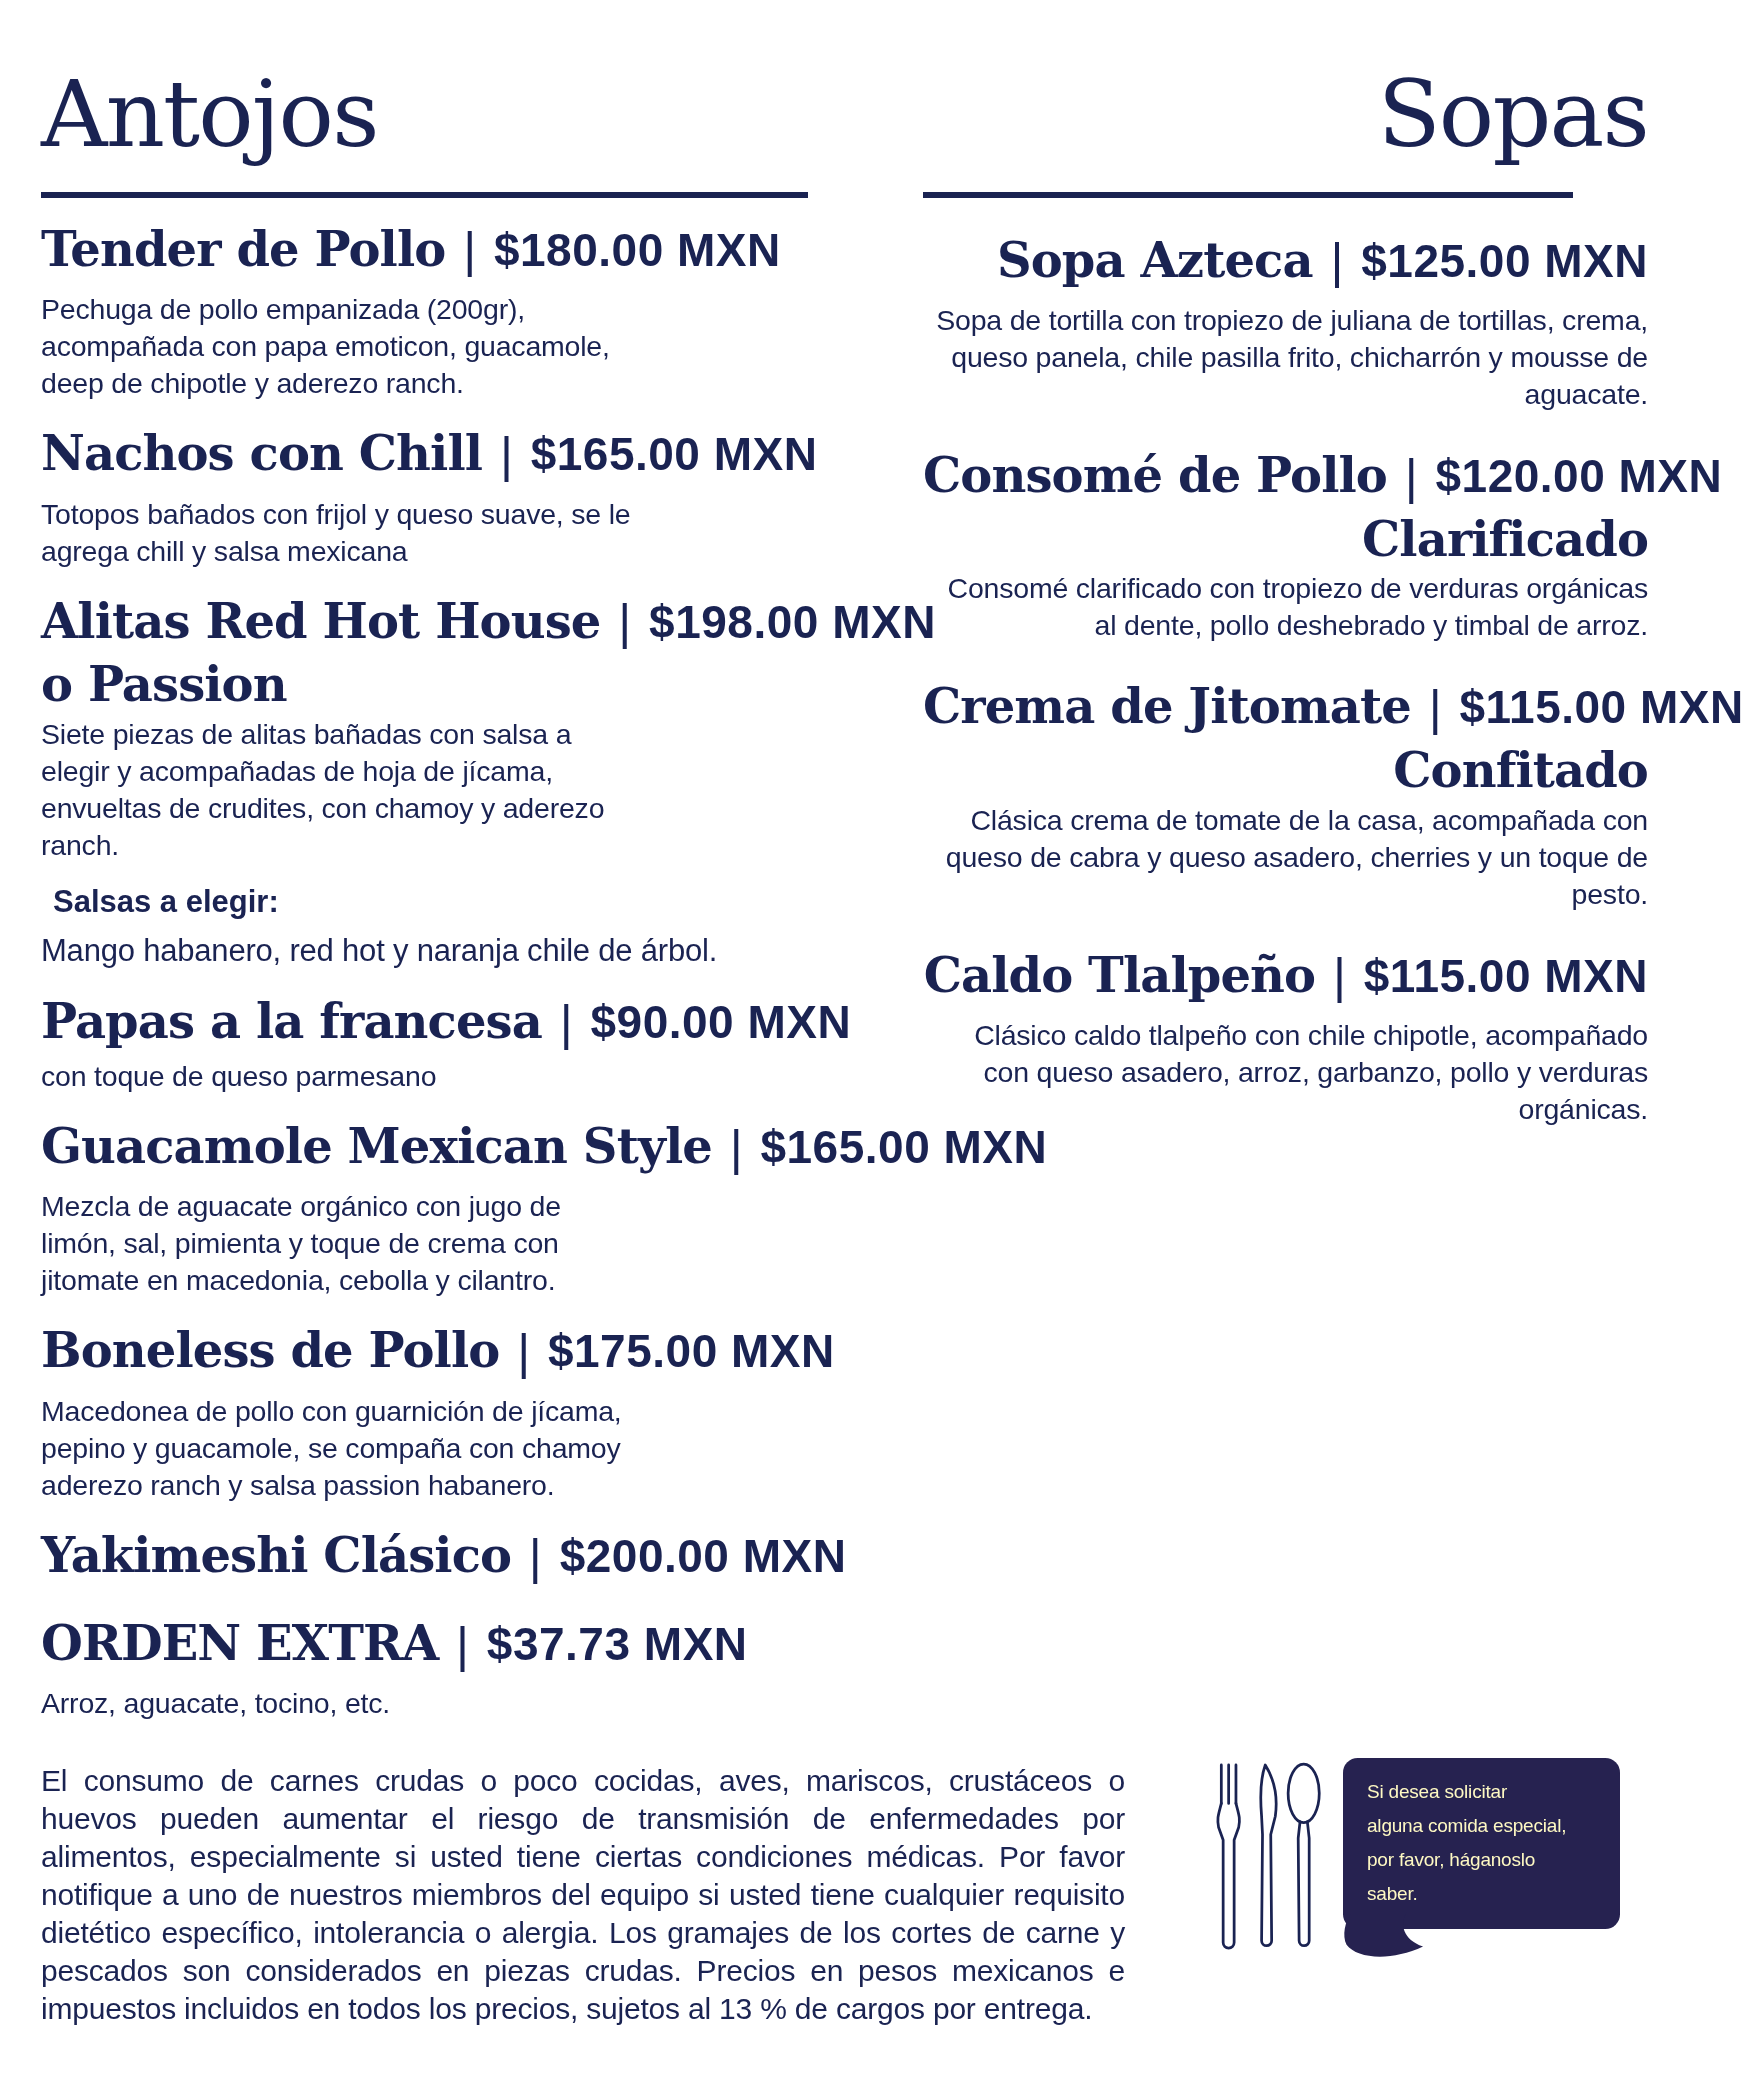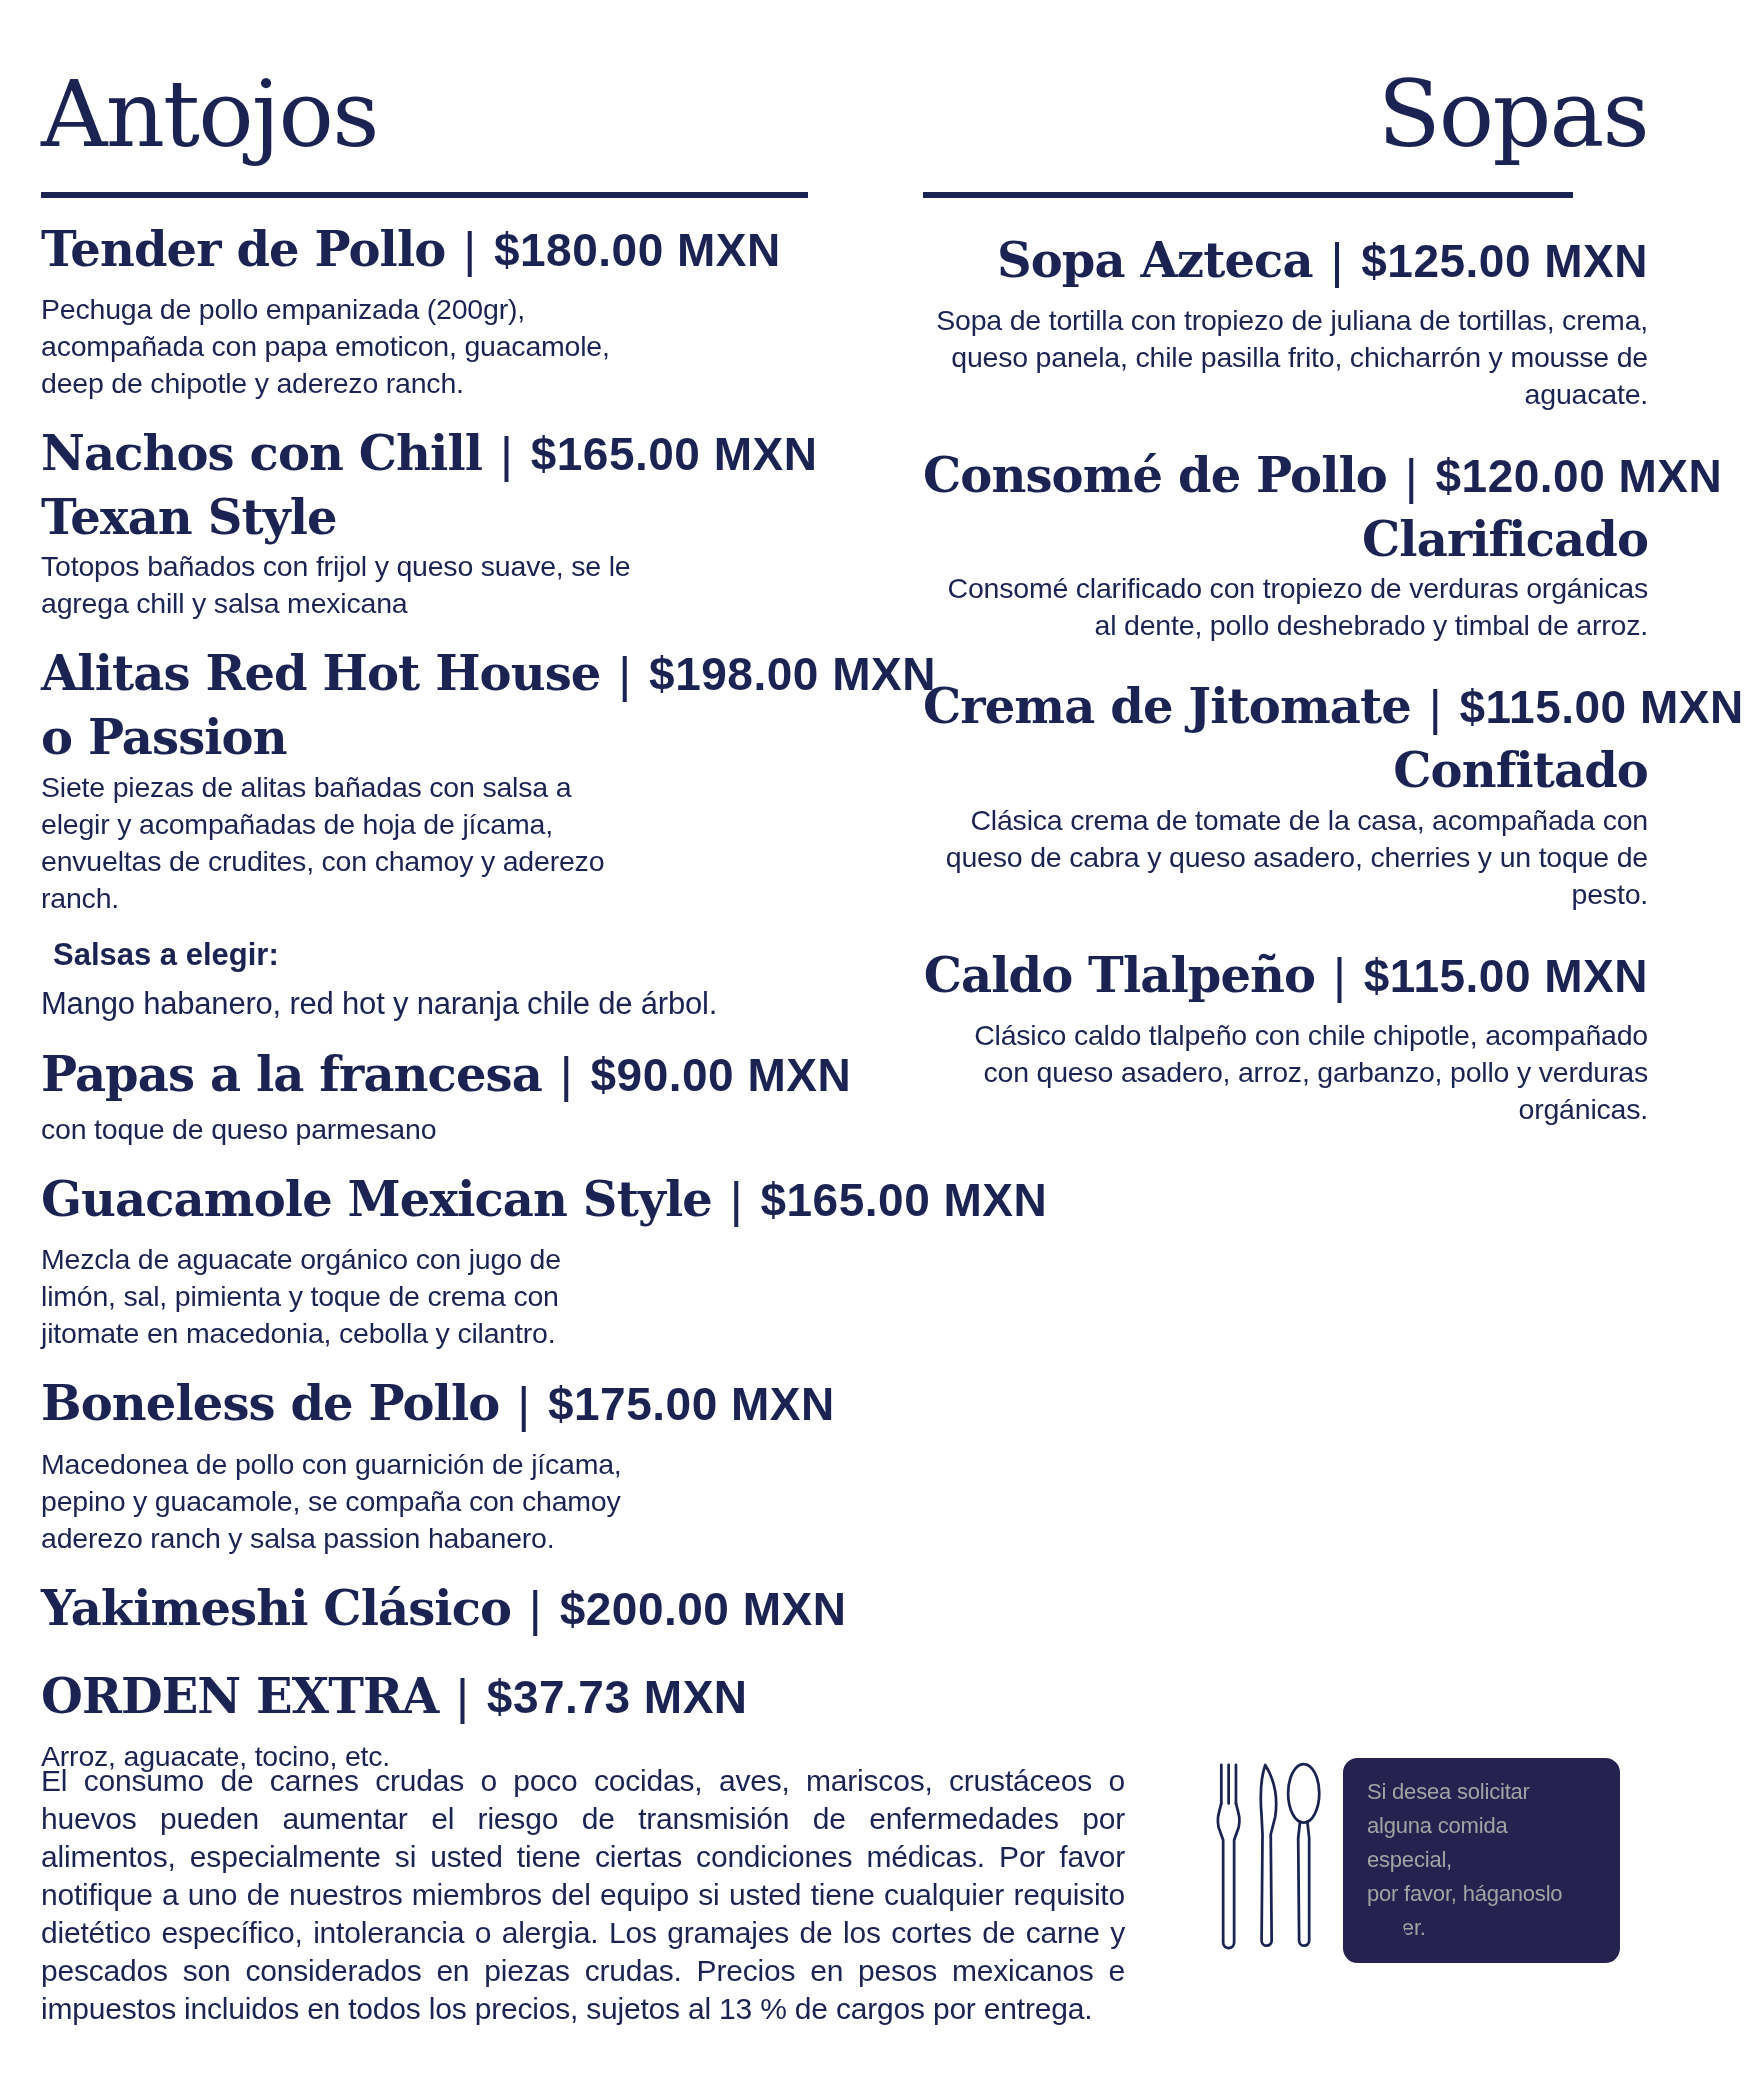--- a/index.html
+++ b/index.html
@@ -80,24 +80,24 @@
     text-align:justify;
   }
 
   .cutlery{position:absolute;left:1214px;top:1759px;}
 
   .bubble{
     position:absolute;
     left:1343px;top:1758px;
     width:231px;
     background:#262250;
-    color:#a3a3a3;
+    color:#fef9c3;
     border-radius:14.7px;
     padding:16.5px 22px 18.4px 24px;
-    font-size:22px;
+    font-size:19px;
     line-height:34px;
     letter-spacing:-0.2px;
   }
   .bubble-tail{position:absolute;left:1339px;top:1912px;}
 </style>
 </head>
 <body>
 
 <div class="page">
 
@@ -113,21 +113,20 @@
       </h3>
       <p class="desc">Pechuga de pollo empanizada (200gr), acompañada con papa emoticon, guacamole, deep de chipotle y aderezo ranch.</p>
     </article>
 
     <article class="item">
       <h3 class="item-head">
         <span class="item-name">Nachos con Chill</span>
         <span class="sep">|</span>
         <span class="item-price">$165.00 MXN</span>
       </h3>
-      <div class="item-name2">Texan Style</div>
       <p class="desc">Totopos bañados con frijol y queso suave, se le agrega chill y salsa mexicana</p>
     </article>
 
     <article class="item">
       <h3 class="item-head">
         <span class="item-name">Alitas Red Hot House</span>
         <span class="sep">|</span>
         <span class="item-price">$198.00 MXN</span>
       </h3>
       <div class="item-name2">o Passion</div>

